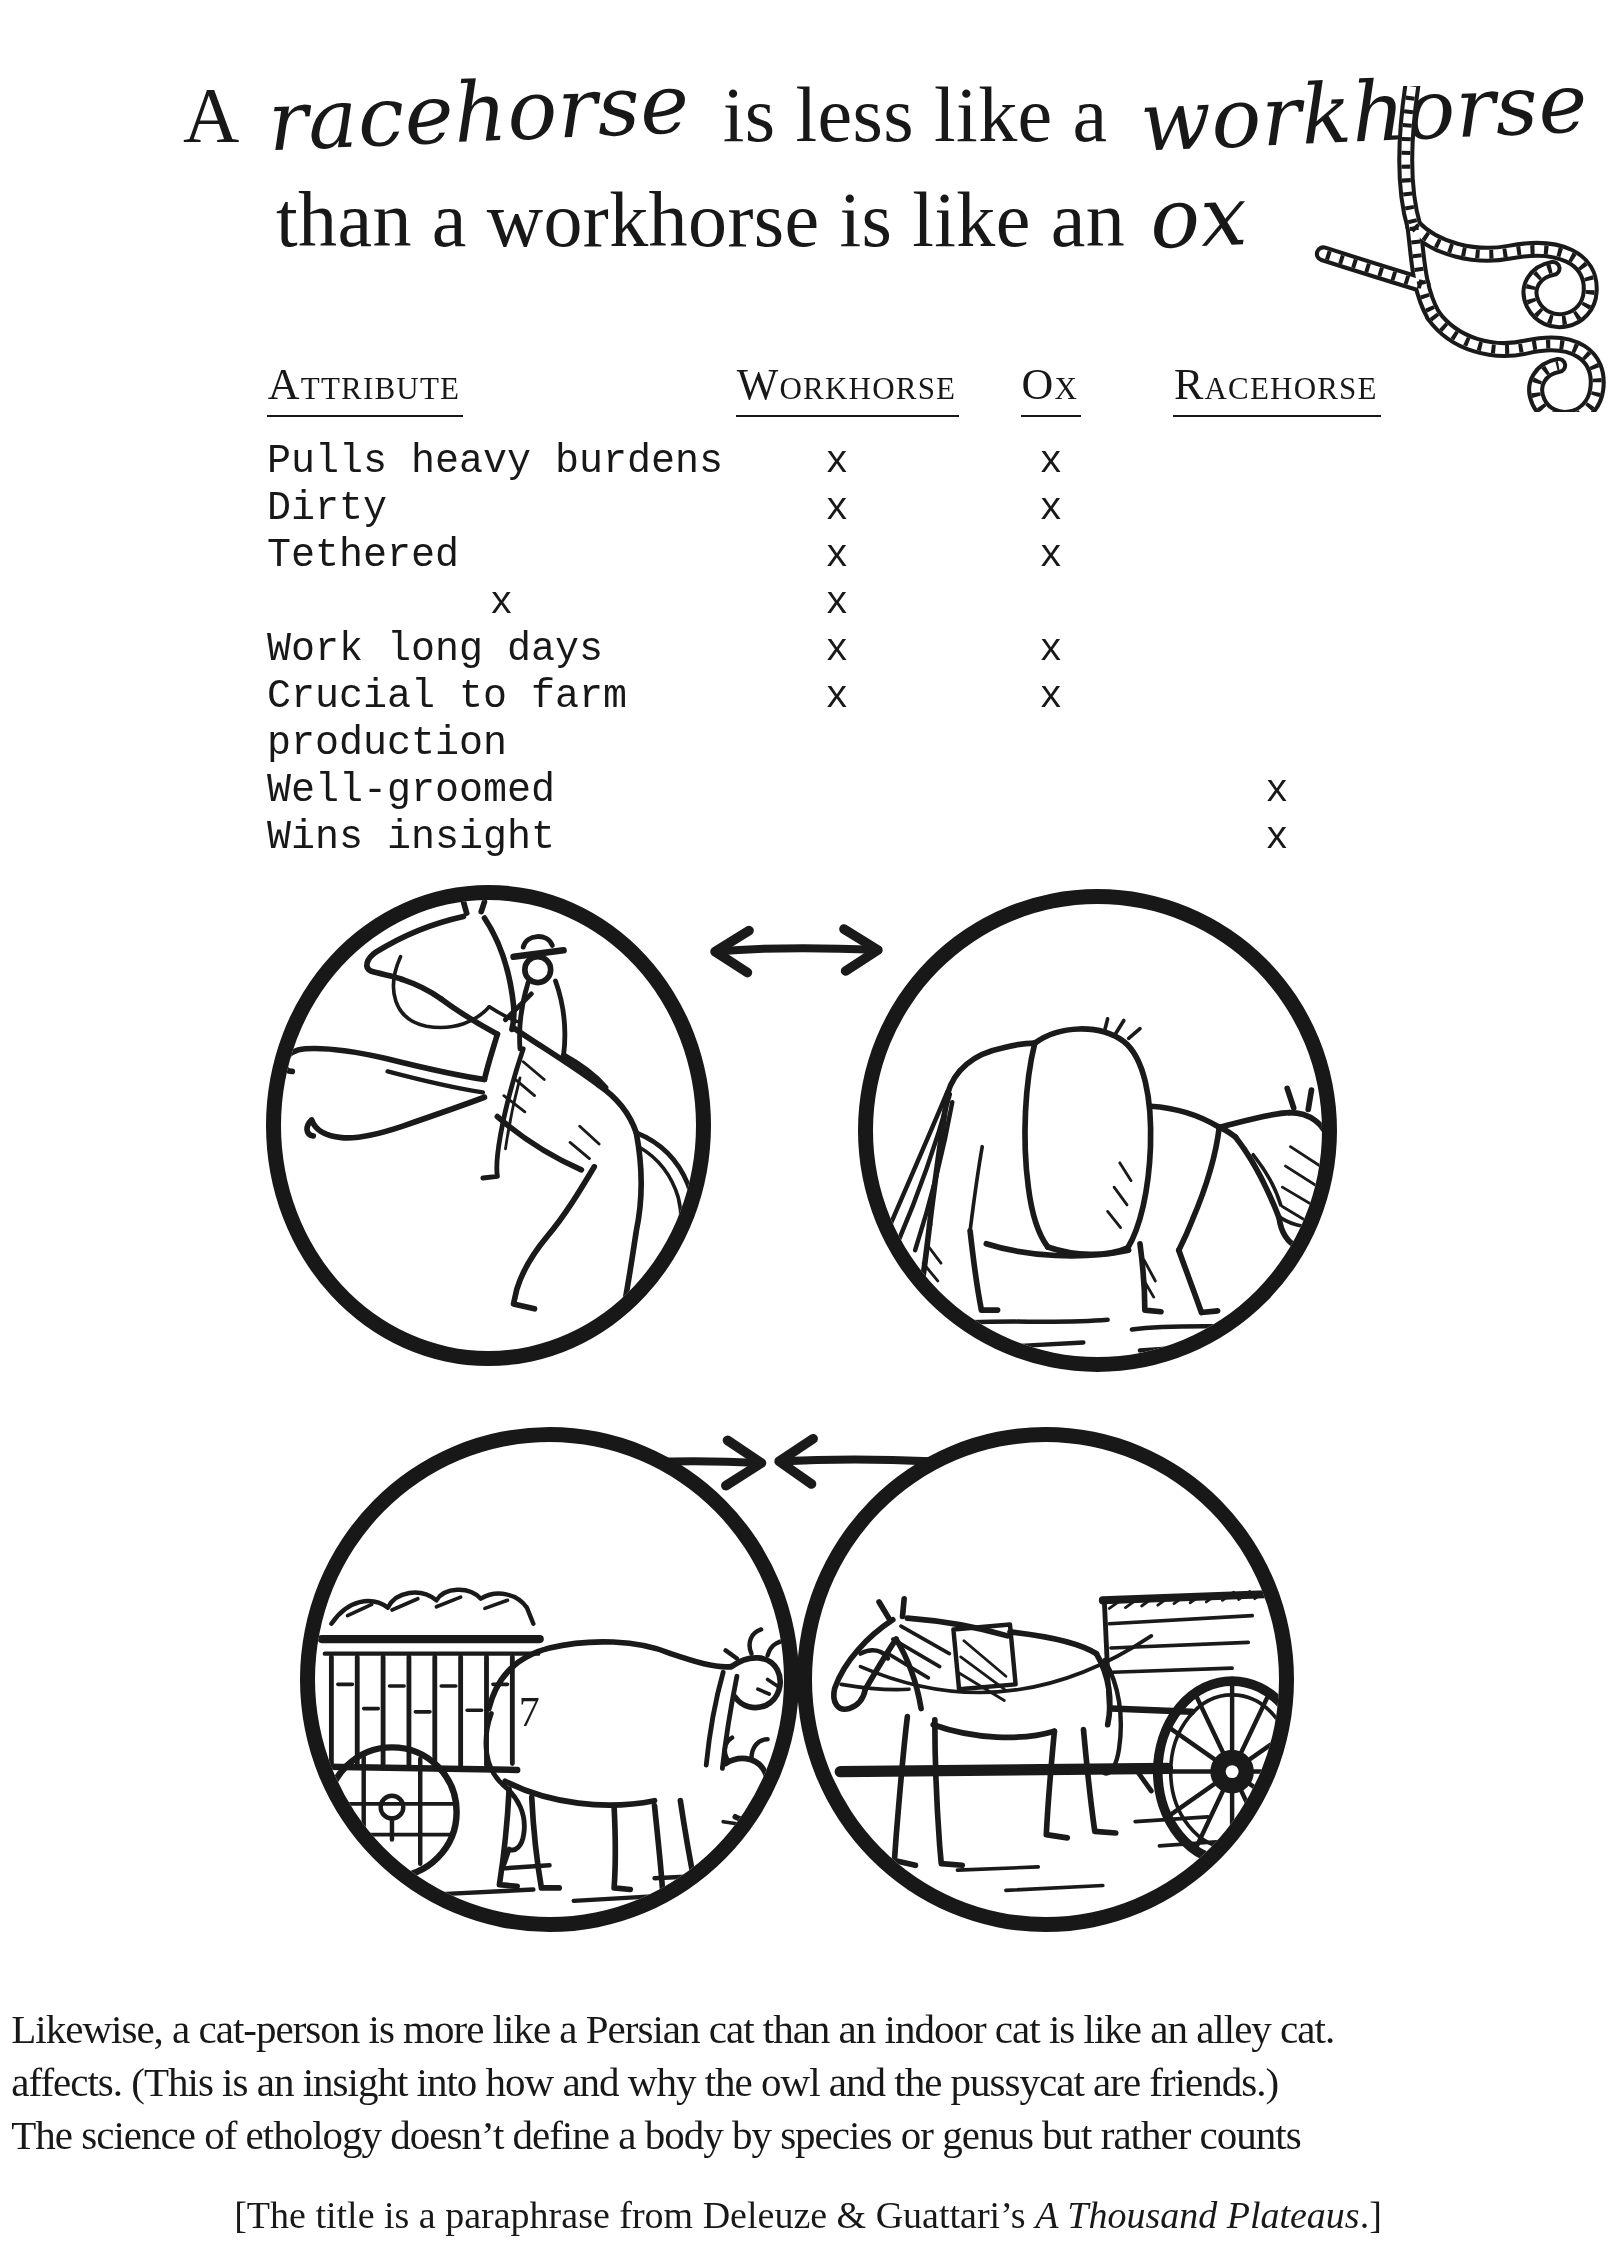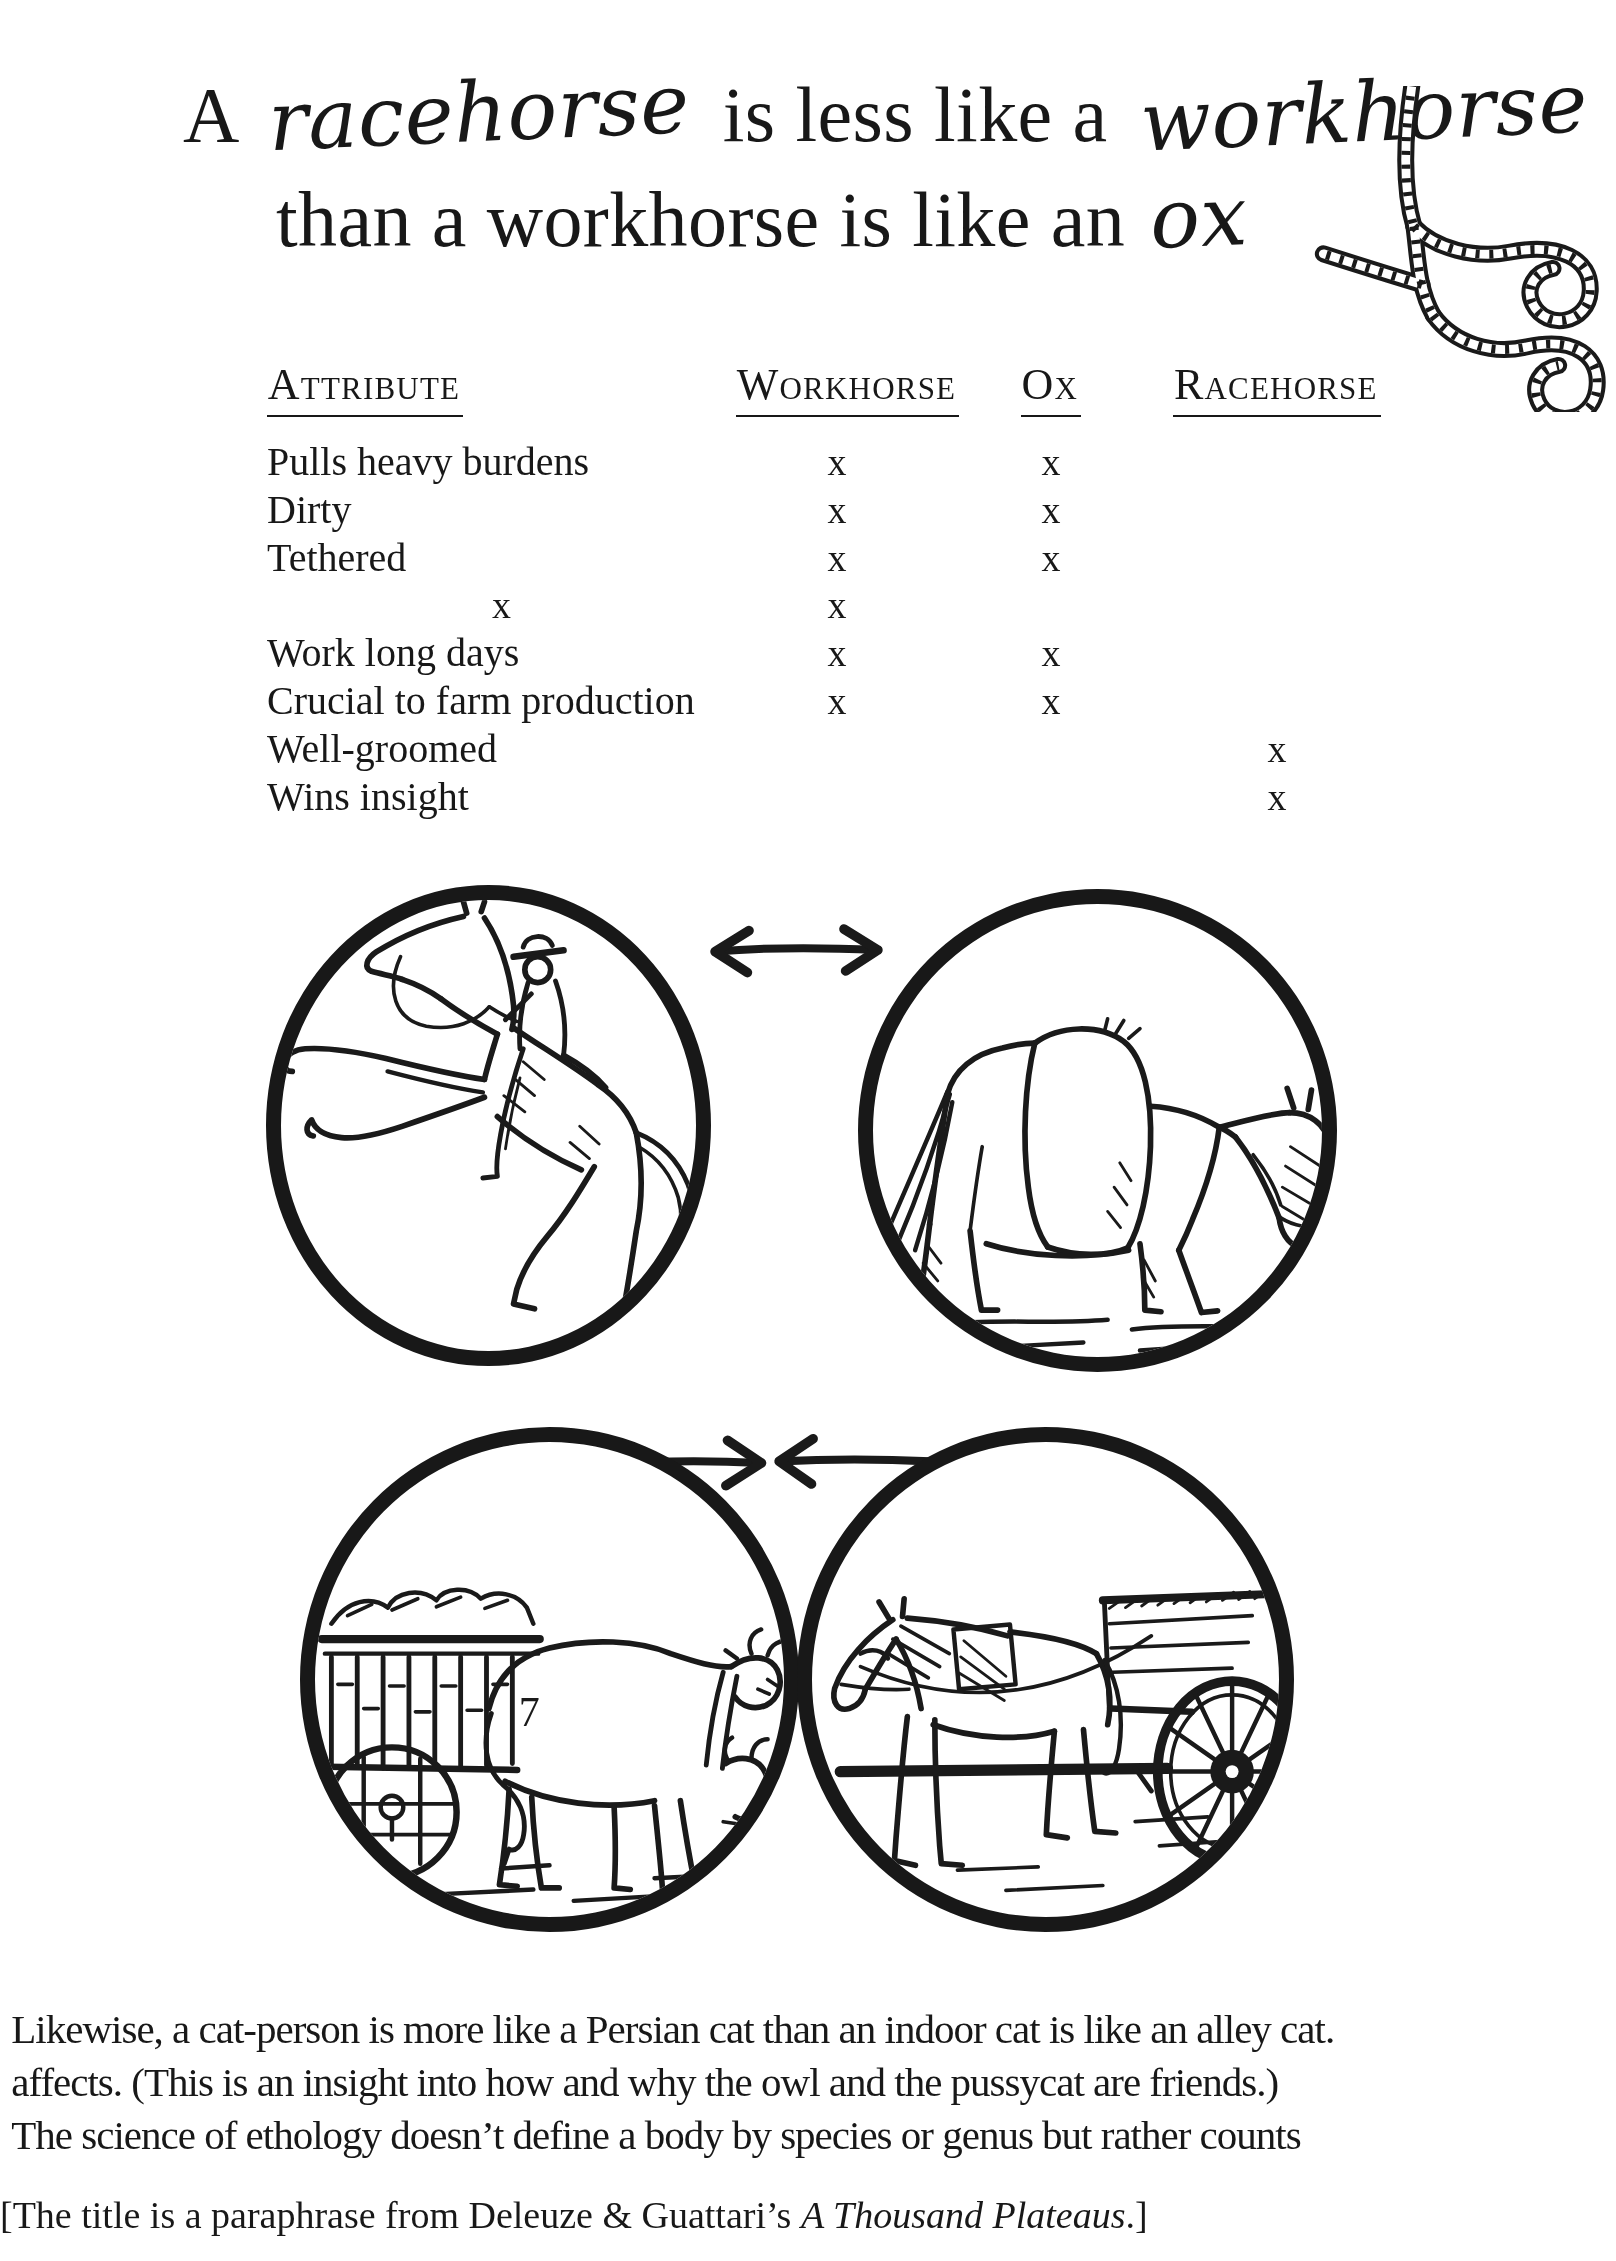--- a/index.html
+++ b/index.html
@@ -17,21 +17,21 @@
   
   .rope{position:absolute;left:1291px;top:86px;width:317px;height:326px;}
 
   
   .tbl{position:absolute;left:267px;top:359px;width:1131px;}
   .thead,.trow{display:grid;grid-template-columns:469px 202px 226px 226px;align-items:baseline;}
   .thead{margin-bottom:21px;font-family:Liberation Serif, serif;}
   .th{font-size:44px;font-variant:small-caps;letter-spacing:1.2px;}
   .th span{display:inline-block;border-bottom:2.4px solid #181818;padding:0 3.2px 4.8px 0.8px;}
   .th.center{text-align:center;}
-  .trow{line-height:47px;font-size:40px;}
+  .trow{line-height:47px;font-size:40px;font-family:Liberation Mono, monospace;}
   .cell.mark{text-align:center;font-size:38px;}
 
   
   .circle{position:absolute;border:15.4px solid #181818;border-radius:50%;overflow:hidden;background:#fff;}
   #circle-racehorse{left:266px;top:885px;width:415px;height:451px;}
   #circle-workhorse{left:858px;top:889px;width:449px;height:453px;}
   #circle-oxcart{left:300px;top:1427px;width:469px;height:475px;}
   #circle-horsecart{left:797px;top:1427px;width:467px;height:475px;}
   .circle svg{position:absolute;inset:0;width:100%;height:100%;}
   .arrow{position:absolute;}
@@ -40,21 +40,21 @@
 
   .sk{stroke:#1a1a1a;fill:none;stroke-linecap:round;stroke-linejoin:round;stroke-width:7px;}
   .w3{stroke-width:3.5px;} .w4{stroke-width:4.5px;} .w5{stroke-width:5.5px;}
   .w6{stroke-width:6px;} .w8{stroke-width:8px;} .w10{stroke-width:10px;}
   .w12{stroke-width:12px;} .w14{stroke-width:14px;}
   .fill{fill:#1a1a1a;stroke:none;}
 
   
   .para{position:absolute;left:11.3px;top:2003px;font-size:41px;line-height:53px;
         letter-spacing:-1px;white-space:nowrap;}
-  .footnote{position:absolute;left:0;top:2193px;width:100%;font-size:38px;white-space:nowrap;}
+  .footnote{position:absolute;left:0;top:2193px;width:100%;text-align:center;font-size:38px;white-space:nowrap;}
   .footnote .em{font-style:italic;margin-left:9.7px;}
 </style>
 </head>
 <body>
 
 <div class="page">
 
   <div class="title-line" id="title-line1">
     <span>A</span>
     <span class="script">racehorse</span>

